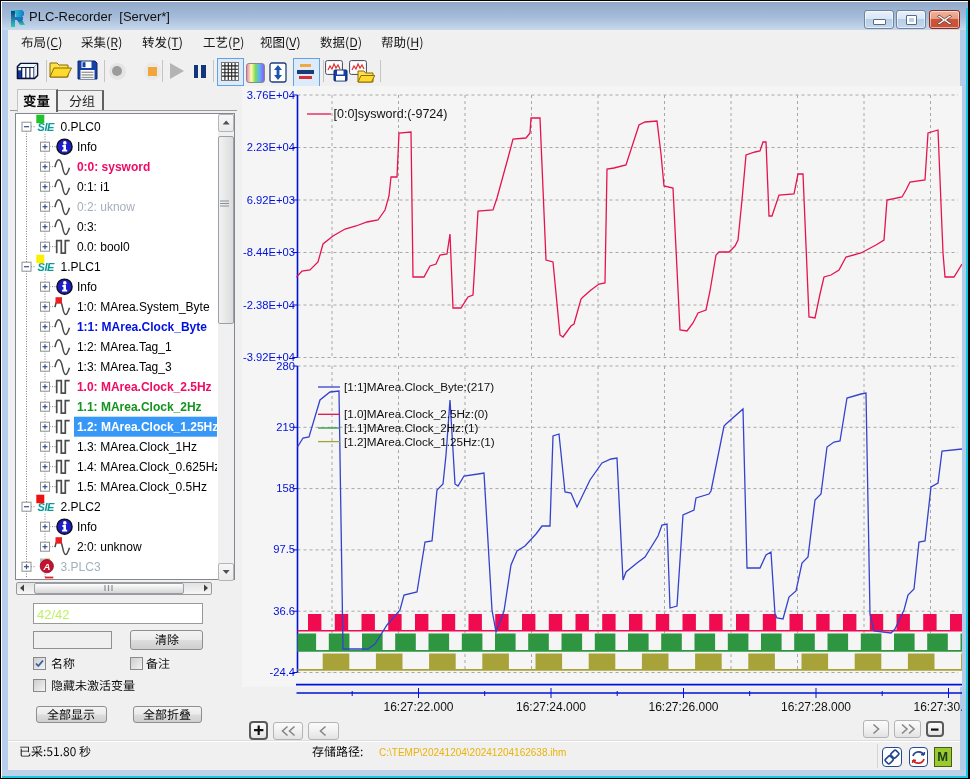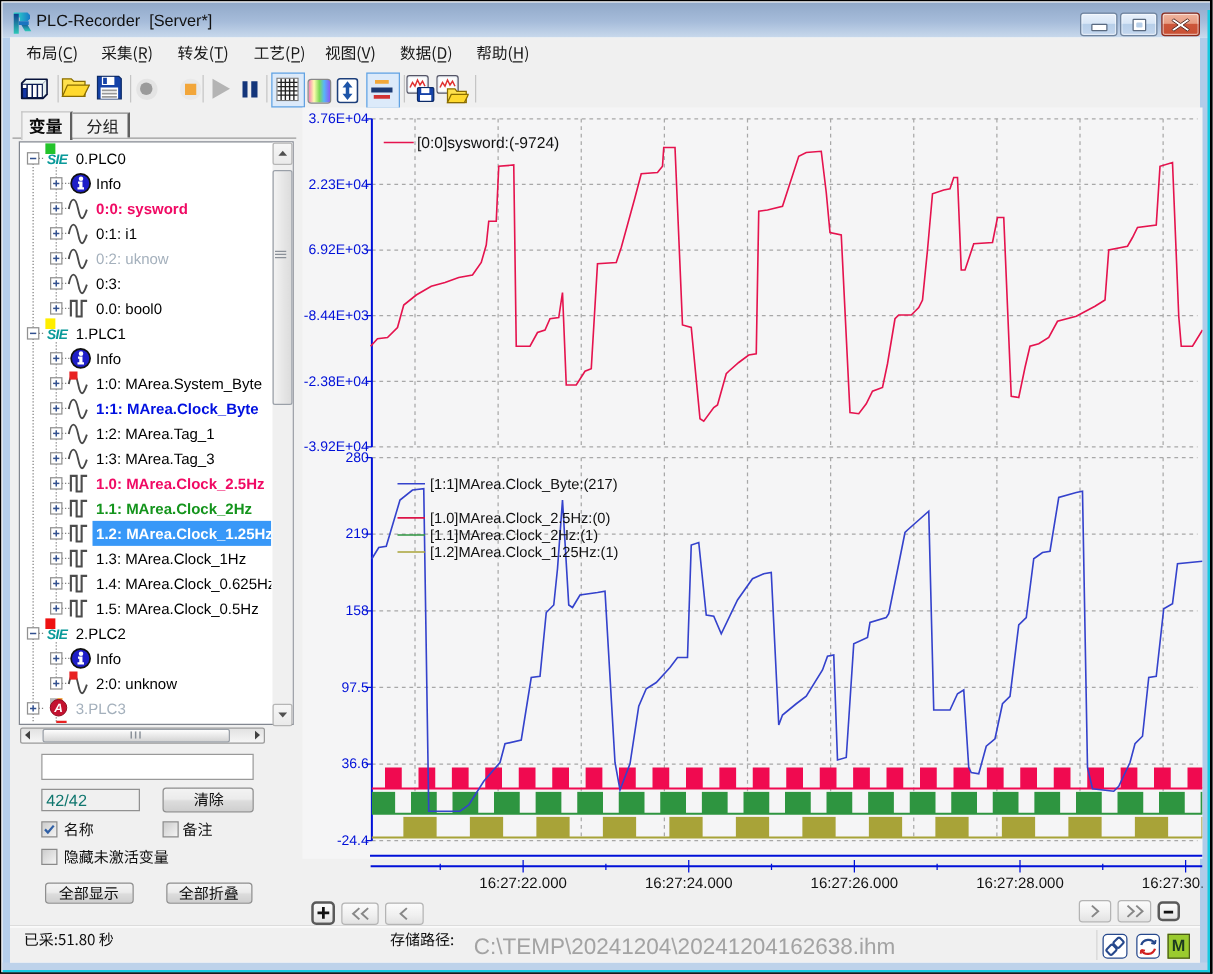--- a/index.html
+++ b/index.html
@@ -329,21 +329,21 @@
   </svg>
 <svg class="abs" style="left:202px;top:584px" width="8" height="8">
     <path d="M2 0.5 L6 4 L2 7.5 Z" fill="#404040"></path>
   </svg>
 <div class="abs" style="left:33.5px;top:582.5px;width:150px;height:11px;background:linear-gradient(#fdfdfd,#d5d5d5);border:1px solid #9aa0a8;border-radius:2px;box-sizing:border-box"></div>
 <svg class="abs" style="left:104px;top:585px" width="10" height="6">
     <path d="M1 0 V6 M4.5 0 V6 M8 0 V6" stroke="#8a9098" stroke-width="1.2"></path>
   </svg>
 <div class="abs" style="left:33px;top:602.5px;width:170px;height:21.5px;background:#fff;border:1px solid #999;box-sizing:border-box"></div>
 <div class="abs" style="left:33px;top:630.5px;width:79px;height:18.5px;background:#f0f0f0;border:1px solid #919191;box-sizing:border-box"></div>
-<div class="abs" style="left:37px;top:633px;font-size:13px;color:#0f766e">42/42</div>
+<div class="abs" style="left:37px;top:607px;font-size:13px;color:#bef264">42/42</div>
 <div class="abs" style="left:130.0px;top:629.5px;width:73.0px;height:20.5px;background:linear-gradient(#f3f3f3,#ebebeb 48%,#dddddd 52%,#cfcfcf);border:1px solid #8e8e8e;border-radius:3px;box-sizing:border-box"></div>
 <svg class="abs" style="left:154.5px;top:644.0px;overflow:visible" width="26" height="1">
     <path d="M4.9 -3.2H9.7V-2.5H4.9ZM3.8 -9.1H11.0V-8.5H3.8ZM4.1 -7.7H10.7V-7.0H4.1ZM3.4 -6.2H11.4V-5.5H3.4ZM4.9 -1.6H9.7V-0.9H4.9ZM4.3 -4.8H9.7V-4.1H5.2V0.9H4.3ZM9.5 -4.8H10.4V-0.0Q10.4 0.3 10.3 0.5Q10.2 0.7 9.9 0.8Q9.7 0.9 9.3 0.9Q8.8 0.9 8.2 0.9Q8.2 0.7 8.1 0.5Q8.0 0.3 7.9 0.1Q8.4 0.1 8.8 0.1Q9.2 0.2 9.3 0.1Q9.4 0.1 9.5 0.1Q9.5 0.1 9.5 -0.1ZM6.9 -10.1H7.8V-6.0H6.9ZM1.0 -9.3 1.5 -9.9Q1.8 -9.7 2.2 -9.5Q2.6 -9.3 2.9 -9.1Q3.2 -8.8 3.4 -8.7L2.9 -7.9Q2.7 -8.1 2.4 -8.4Q2.0 -8.6 1.7 -8.9Q1.3 -9.1 1.0 -9.3ZM0.4 -6.1 0.9 -6.7Q1.3 -6.5 1.7 -6.3Q2.0 -6.1 2.4 -5.9Q2.7 -5.6 3.0 -5.4L2.4 -4.7Q2.2 -4.9 1.9 -5.2Q1.5 -5.4 1.1 -5.6Q0.8 -5.9 0.4 -6.1ZM0.8 0.3Q1.1 -0.2 1.4 -0.9Q1.7 -1.5 2.1 -2.2Q2.4 -3.0 2.7 -3.7L3.4 -3.1Q3.1 -2.5 2.8 -1.8Q2.5 -1.1 2.2 -0.4Q1.9 0.2 1.6 0.8Z M12.9 -9.6H15.7V-8.8H13.7V0.9H12.9ZM15.5 -9.6H15.6L15.8 -9.6L16.3 -9.3Q16.1 -8.5 15.7 -7.7Q15.4 -6.9 15.1 -6.2Q15.8 -5.4 16.0 -4.8Q16.2 -4.1 16.2 -3.5Q16.2 -3.1 16.1 -2.7Q16.0 -2.3 15.7 -2.1Q15.6 -2.0 15.4 -2.0Q15.3 -1.9 15.1 -1.9Q14.9 -1.9 14.7 -1.9Q14.4 -1.9 14.2 -1.9Q14.2 -2.1 14.2 -2.3Q14.1 -2.5 14.0 -2.7Q14.2 -2.7 14.4 -2.7Q14.6 -2.7 14.8 -2.7Q15.0 -2.7 15.1 -2.8Q15.3 -2.9 15.4 -3.1Q15.4 -3.3 15.4 -3.6Q15.4 -4.1 15.2 -4.7Q15.0 -5.3 14.3 -6.1Q14.4 -6.5 14.6 -6.9Q14.8 -7.4 14.9 -7.8Q15.1 -8.3 15.2 -8.7Q15.4 -9.1 15.5 -9.4ZM17.6 -6.4H22.3V-5.6H17.6ZM16.5 -4.1H23.4V-3.3H16.5ZM17.7 -2.6 18.5 -2.4Q18.1 -1.7 17.7 -1.0Q17.2 -0.3 16.7 0.2Q16.7 0.2 16.5 0.1Q16.4 -0.0 16.3 -0.1Q16.1 -0.2 16.0 -0.3Q16.5 -0.7 16.9 -1.4Q17.4 -2.0 17.7 -2.6ZM21.2 -2.4 21.8 -2.8Q22.2 -2.4 22.5 -1.9Q22.9 -1.5 23.2 -1.1Q23.4 -0.6 23.6 -0.3L22.9 0.1Q22.7 -0.2 22.4 -0.7Q22.2 -1.1 21.8 -1.6Q21.5 -2.0 21.2 -2.4ZM19.6 -6.2H20.5V-0.1Q20.5 0.3 20.4 0.5Q20.3 0.7 20.0 0.8Q19.8 0.9 19.3 0.9Q18.9 1.0 18.3 1.0Q18.2 0.8 18.1 0.5Q18.1 0.3 17.9 0.1Q18.4 0.1 18.8 0.1Q19.2 0.1 19.4 0.1Q19.5 0.1 19.6 0.1Q19.6 0.0 19.6 -0.1ZM19.9 -10.2 20.7 -9.9Q20.3 -9.1 19.6 -8.3Q19.0 -7.6 18.2 -7.0Q17.5 -6.3 16.7 -5.9Q16.6 -6.1 16.5 -6.2Q16.3 -6.4 16.1 -6.6Q16.9 -6.9 17.6 -7.5Q18.3 -8.1 18.9 -8.8Q19.5 -9.4 19.9 -10.2ZM20.3 -9.5Q21.1 -8.5 22.0 -7.9Q22.8 -7.2 23.7 -6.7Q23.5 -6.6 23.4 -6.4Q23.2 -6.2 23.1 -6.0Q22.5 -6.4 21.9 -6.8Q21.3 -7.3 20.8 -7.9Q20.2 -8.5 19.6 -9.2Z" fill="#111"></path>
   </svg>
 <div class="abs" style="left:33.0px;top:657.0px;width:13px;height:13px;background:linear-gradient(135deg,#cdcdcd,#f4f4f4);border:1px solid #8a8a8a;box-sizing:border-box"></div>
 <svg class="abs" style="left:34.0px;top:658.0px" width="11" height="11" viewBox="0 0 11 11">
     <path d="M2 5.5 L4.3 8 L9 2.5" fill="none" stroke="#2f5fa5" stroke-width="1.8"></path>
   </svg>
 <svg style="position:absolute;left:51.0px;top:668.0px;overflow:visible" width="26" height="1" viewBox="0 0 26 1">
     <path transform="translate(0,0.0)" d="M3.6 -0.5H9.6V0.3H3.6ZM4.1 -8.9H9.5V-8.1H4.1ZM4.9 -10.1 5.9 -9.9Q5.2 -8.8 4.1 -7.8Q3.0 -6.8 1.5 -6.0Q1.4 -6.1 1.3 -6.3Q1.2 -6.4 1.1 -6.5Q0.9 -6.6 0.8 -6.7Q1.8 -7.2 2.6 -7.7Q3.4 -8.3 3.9 -8.9Q4.5 -9.5 4.9 -10.1ZM9.2 -8.9H9.4L9.5 -8.9L10.1 -8.6Q9.5 -7.3 8.5 -6.3Q7.5 -5.4 6.3 -4.6Q5.1 -3.8 3.7 -3.3Q2.4 -2.8 1.0 -2.5Q1.0 -2.6 0.9 -2.7Q0.8 -2.9 0.7 -3.0Q0.7 -3.2 0.6 -3.3Q1.6 -3.5 2.6 -3.8Q3.7 -4.2 4.7 -4.7Q5.6 -5.2 6.5 -5.8Q7.4 -6.4 8.1 -7.1Q8.8 -7.9 9.2 -8.7ZM3.2 -6.4 3.9 -6.9Q4.3 -6.6 4.7 -6.3Q5.1 -5.9 5.5 -5.6Q5.9 -5.3 6.2 -5.0L5.5 -4.4Q5.2 -4.7 4.8 -5.0Q4.4 -5.4 4.0 -5.7Q3.6 -6.1 3.2 -6.4ZM9.3 -4.1H10.2V0.9H9.3ZM3.9 -4.1H9.5V-3.2H3.9V1.0H3.0V-3.4L3.7 -4.1Z M14.5 -9.1H15.3V1.0H14.5ZM12.7 -6.6H16.9V-5.8H12.7ZM14.6 -6.3 15.1 -6.1Q14.9 -5.5 14.7 -4.8Q14.4 -4.1 14.1 -3.5Q13.8 -2.8 13.5 -2.2Q13.2 -1.6 12.8 -1.2Q12.8 -1.4 12.6 -1.6Q12.5 -1.9 12.4 -2.0Q12.8 -2.5 13.2 -3.2Q13.7 -3.9 14.0 -4.8Q14.4 -5.6 14.6 -6.3ZM16.4 -10.0 16.9 -9.3Q16.4 -9.1 15.7 -8.9Q15.1 -8.7 14.4 -8.6Q13.7 -8.4 13.0 -8.3Q13.0 -8.5 12.9 -8.7Q12.8 -8.9 12.8 -9.0Q13.4 -9.1 14.1 -9.3Q14.7 -9.4 15.3 -9.6Q15.9 -9.8 16.4 -10.0ZM15.3 -5.4Q15.4 -5.3 15.6 -5.0Q15.9 -4.8 16.1 -4.5Q16.4 -4.2 16.6 -4.0Q16.8 -3.7 16.9 -3.6L16.4 -2.9Q16.3 -3.1 16.1 -3.4Q15.9 -3.7 15.7 -4.0Q15.4 -4.3 15.2 -4.6Q15.0 -4.9 14.9 -5.0ZM18.4 -10.1 19.2 -9.9Q19.1 -9.0 18.8 -8.1Q18.5 -7.3 18.2 -6.6Q17.9 -5.8 17.5 -5.3Q17.4 -5.3 17.3 -5.4Q17.1 -5.5 17.0 -5.6Q16.8 -5.7 16.7 -5.7Q17.3 -6.5 17.7 -7.7Q18.2 -8.8 18.4 -10.1ZM18.1 -5.4 19.0 -5.2Q18.8 -4.4 18.6 -3.7Q18.4 -2.9 18.1 -2.2Q17.8 -1.5 17.4 -1.0Q17.4 -1.0 17.2 -1.1Q17.1 -1.2 16.9 -1.3Q16.8 -1.4 16.7 -1.4Q17.2 -2.2 17.6 -3.2Q17.9 -4.3 18.1 -5.4ZM18.4 -8.5H22.9V-7.6H18.1ZM19.8 -7.9H20.7V-0.1Q20.7 0.2 20.6 0.4Q20.5 0.6 20.3 0.8Q20.1 0.9 19.7 0.9Q19.3 0.9 18.7 0.9Q18.7 0.7 18.6 0.5Q18.5 0.2 18.4 0.1Q18.8 0.1 19.2 0.1Q19.5 0.1 19.6 0.1Q19.8 0.1 19.8 0.0Q19.8 -0.0 19.8 -0.1ZM21.4 -5.3 22.2 -5.5Q22.5 -4.9 22.7 -4.1Q23.0 -3.4 23.1 -2.6Q23.3 -1.9 23.4 -1.4L22.6 -1.1Q22.5 -1.7 22.3 -2.4Q22.1 -3.1 21.9 -3.9Q21.7 -4.6 21.4 -5.3ZM22.7 -8.5H22.8L22.9 -8.5L23.5 -8.4Q23.3 -7.8 23.0 -7.2Q22.8 -6.6 22.5 -6.1L21.7 -6.3Q21.9 -6.7 22.1 -7.0Q22.3 -7.4 22.4 -7.8Q22.6 -8.1 22.7 -8.4Z" fill="#111"></path>
@@ -545,21 +545,21 @@
     <path d="M5 7.6 H12.5" stroke="#111" stroke-width="2.2"></path>
   </svg>
 <div class="abs" style="left:8px;top:740px;width:952px;height:1px;background:#dcdcdc"></div>
 <div class="abs" style="left:8px;top:741px;width:952px;height:1px;background:#ffffff"></div>
 <svg style="position:absolute;left:19.0px;top:756.0px;overflow:visible" width="74" height="1" viewBox="0 0 74 1">
     <path transform="translate(0,0.0)" d="M1.7 -7.3H2.7V-1.2Q2.7 -0.8 2.8 -0.6Q2.9 -0.4 3.3 -0.3Q3.6 -0.3 4.3 -0.3Q4.4 -0.3 4.9 -0.3Q5.3 -0.3 5.9 -0.3Q6.5 -0.3 7.1 -0.3Q7.6 -0.3 8.1 -0.3Q8.6 -0.3 8.8 -0.3Q9.3 -0.3 9.6 -0.4Q9.9 -0.5 10.1 -0.7Q10.3 -1.0 10.4 -1.4Q10.4 -1.9 10.5 -2.6Q10.6 -2.5 10.8 -2.5Q11.0 -2.4 11.1 -2.3Q11.3 -2.3 11.4 -2.2Q11.3 -1.4 11.2 -0.9Q11.1 -0.3 10.8 0.0Q10.5 0.3 10.0 0.5Q9.6 0.6 8.8 0.6Q8.7 0.6 8.4 0.6Q8.0 0.6 7.5 0.6Q7.1 0.6 6.6 0.6Q6.0 0.6 5.6 0.6Q5.1 0.6 4.8 0.6Q4.4 0.6 4.3 0.6Q3.3 0.6 2.8 0.5Q2.2 0.3 2.0 -0.1Q1.7 -0.5 1.7 -1.2ZM2.2 -5.3H9.3V-4.4H2.2ZM1.1 -9.3H9.9V-3.8H9.0V-8.4H1.1Z M21.6 -8.3 22.5 -7.9Q22.2 -7.4 21.9 -6.9Q21.6 -6.3 21.2 -5.8Q20.9 -5.3 20.6 -5.0L19.8 -5.3Q20.1 -5.7 20.5 -6.2Q20.8 -6.7 21.1 -7.3Q21.4 -7.8 21.6 -8.3ZM13.7 -7.5 14.5 -7.8Q14.9 -7.3 15.2 -6.7Q15.6 -6.1 15.7 -5.6L14.9 -5.2Q14.7 -5.7 14.4 -6.3Q14.1 -7.0 13.7 -7.5ZM16.9 -7.9 17.8 -8.2Q18.0 -7.8 18.1 -7.4Q18.3 -7.0 18.4 -6.7Q18.5 -6.3 18.6 -6.0L17.7 -5.7Q17.6 -6.1 17.4 -6.8Q17.2 -7.4 16.9 -7.9ZM17.5 -5.6H18.4V0.9H17.5ZM12.7 -4.5H23.3V-3.6H12.7ZM21.9 -9.9 22.7 -9.1Q21.7 -9.0 20.6 -8.8Q19.5 -8.7 18.2 -8.6Q17.0 -8.5 15.7 -8.4Q14.5 -8.3 13.3 -8.3Q13.3 -8.4 13.3 -8.6Q13.2 -8.7 13.2 -8.9Q13.1 -9.0 13.1 -9.1Q14.3 -9.2 15.5 -9.3Q16.7 -9.3 17.9 -9.4Q19.1 -9.5 20.1 -9.7Q21.2 -9.8 21.9 -9.9ZM17.2 -4.2 18.0 -3.8Q17.6 -3.2 17.0 -2.5Q16.5 -1.9 15.8 -1.3Q15.1 -0.8 14.5 -0.3Q13.8 0.2 13.1 0.5Q13.0 0.4 12.9 0.2Q12.8 0.1 12.6 -0.0Q12.5 -0.2 12.4 -0.3Q13.1 -0.6 13.8 -1.0Q14.5 -1.4 15.1 -1.9Q15.8 -2.4 16.3 -3.0Q16.9 -3.6 17.2 -4.2ZM18.7 -4.2Q19.1 -3.6 19.6 -3.0Q20.2 -2.5 20.9 -1.9Q21.5 -1.4 22.2 -1.0Q22.9 -0.6 23.6 -0.3Q23.5 -0.2 23.4 -0.1Q23.2 0.1 23.1 0.2Q23.0 0.4 22.9 0.5Q22.2 0.2 21.5 -0.3Q20.8 -0.8 20.2 -1.3Q19.5 -1.9 18.9 -2.6Q18.4 -3.2 17.9 -3.8Z M25.7 -4.7Q25.3 -4.7 25.1 -4.9Q24.9 -5.1 24.9 -5.5Q24.9 -5.9 25.1 -6.1Q25.3 -6.4 25.7 -6.4Q26.0 -6.4 26.2 -6.1Q26.5 -5.9 26.5 -5.5Q26.5 -5.1 26.2 -4.9Q26.0 -4.7 25.7 -4.7ZM25.7 0.2Q25.3 0.2 25.1 -0.1Q24.9 -0.3 24.9 -0.7Q24.9 -1.1 25.1 -1.3Q25.3 -1.5 25.7 -1.5Q26.0 -1.5 26.2 -1.3Q26.5 -1.1 26.5 -0.7Q26.5 -0.3 26.2 -0.1Q26.0 0.2 25.7 0.2Z M30.5 0.2Q29.8 0.2 29.3 -0.0Q28.7 -0.2 28.4 -0.4Q28.0 -0.7 27.7 -1.0L28.2 -1.7Q28.5 -1.5 28.8 -1.3Q29.1 -1.0 29.5 -0.9Q29.9 -0.8 30.4 -0.8Q30.9 -0.8 31.3 -1.0Q31.7 -1.3 32.0 -1.7Q32.2 -2.2 32.2 -2.8Q32.2 -3.8 31.7 -4.3Q31.2 -4.8 30.4 -4.8Q30.0 -4.8 29.7 -4.7Q29.3 -4.6 29.0 -4.3L28.4 -4.7L28.7 -8.8H32.9V-7.9H29.6L29.4 -5.3Q29.7 -5.5 30.0 -5.6Q30.3 -5.7 30.7 -5.7Q31.4 -5.7 32.0 -5.4Q32.6 -5.1 33.0 -4.5Q33.4 -3.8 33.4 -2.9Q33.4 -1.9 32.9 -1.2Q32.5 -0.5 31.9 -0.2Q31.2 0.2 30.5 0.2Z M35.1 0.0V-0.9H37.0V-7.5H35.4V-8.2Q36.0 -8.3 36.5 -8.4Q36.9 -8.6 37.3 -8.8H38.1V-0.9H39.9V0.0Z M42.3 0.2Q42.0 0.2 41.8 -0.1Q41.5 -0.3 41.5 -0.7Q41.5 -1.1 41.8 -1.3Q42.0 -1.5 42.3 -1.5Q42.7 -1.5 42.9 -1.3Q43.1 -1.1 43.1 -0.7Q43.1 -0.3 42.9 -0.1Q42.7 0.2 42.3 0.2Z M47.3 0.2Q46.5 0.2 45.9 -0.1Q45.3 -0.4 44.9 -1.0Q44.5 -1.5 44.5 -2.2Q44.5 -2.8 44.8 -3.2Q45.0 -3.7 45.4 -4.1Q45.8 -4.4 46.2 -4.6V-4.7Q45.7 -5.0 45.3 -5.5Q45.0 -6.0 45.0 -6.7Q45.0 -7.4 45.3 -7.9Q45.6 -8.4 46.1 -8.6Q46.7 -8.9 47.4 -8.9Q48.1 -8.9 48.7 -8.6Q49.2 -8.3 49.5 -7.8Q49.8 -7.3 49.8 -6.6Q49.8 -6.2 49.6 -5.7Q49.4 -5.3 49.2 -5.0Q48.9 -4.7 48.6 -4.5V-4.4Q49.0 -4.2 49.3 -3.9Q49.7 -3.6 49.9 -3.2Q50.1 -2.7 50.1 -2.1Q50.1 -1.5 49.8 -1.0Q49.4 -0.4 48.8 -0.1Q48.2 0.2 47.3 0.2ZM47.9 -4.8Q48.4 -5.2 48.6 -5.6Q48.9 -6.1 48.9 -6.6Q48.9 -7.0 48.7 -7.3Q48.5 -7.7 48.2 -7.9Q47.8 -8.1 47.4 -8.1Q46.8 -8.1 46.4 -7.7Q46.0 -7.3 46.0 -6.7Q46.0 -6.2 46.2 -5.8Q46.5 -5.5 47.0 -5.2Q47.4 -5.0 47.9 -4.8ZM47.4 -0.7Q47.9 -0.7 48.3 -0.8Q48.6 -1.0 48.8 -1.4Q49.1 -1.7 49.1 -2.1Q49.1 -2.6 48.9 -2.9Q48.7 -3.2 48.4 -3.5Q48.0 -3.7 47.6 -3.9Q47.2 -4.1 46.7 -4.3Q46.2 -3.9 45.9 -3.4Q45.5 -2.9 45.5 -2.3Q45.5 -1.8 45.8 -1.5Q46.0 -1.1 46.4 -0.9Q46.8 -0.7 47.4 -0.7Z M54.0 0.2Q53.2 0.2 52.5 -0.3Q51.9 -0.9 51.6 -1.9Q51.2 -2.9 51.2 -4.4Q51.2 -6.0 51.6 -7.0Q51.9 -8.0 52.5 -8.5Q53.2 -9.0 54.0 -9.0Q54.8 -9.0 55.4 -8.5Q56.0 -8.0 56.4 -7.0Q56.7 -6.0 56.7 -4.4Q56.7 -2.9 56.4 -1.9Q56.0 -0.9 55.4 -0.3Q54.8 0.2 54.0 0.2ZM54.0 -0.7Q54.5 -0.7 54.9 -1.1Q55.2 -1.5 55.5 -2.3Q55.7 -3.1 55.7 -4.4Q55.7 -5.7 55.5 -6.5Q55.2 -7.3 54.9 -7.7Q54.5 -8.1 54.0 -8.1Q53.5 -8.1 53.1 -7.7Q52.7 -7.3 52.5 -6.5Q52.3 -5.7 52.3 -4.4Q52.3 -3.1 52.5 -2.3Q52.7 -1.5 53.1 -1.1Q53.5 -0.7 54.0 -0.7Z M62.5 -9.1H63.4V0.9H62.5ZM60.5 -6.7H65.1V-5.9H60.5ZM62.6 -6.4 63.1 -6.1Q63.0 -5.5 62.7 -4.8Q62.4 -4.1 62.1 -3.5Q61.8 -2.8 61.5 -2.2Q61.2 -1.6 60.8 -1.2Q60.7 -1.4 60.6 -1.7Q60.5 -1.9 60.4 -2.1Q60.7 -2.4 61.0 -2.9Q61.3 -3.4 61.6 -4.0Q61.9 -4.6 62.2 -5.2Q62.4 -5.8 62.6 -6.4ZM64.5 -9.9 65.0 -9.2Q64.5 -9.0 63.8 -8.8Q63.1 -8.6 62.3 -8.5Q61.6 -8.3 60.9 -8.2Q60.9 -8.4 60.8 -8.6Q60.7 -8.8 60.6 -8.9Q61.3 -9.1 62.0 -9.2Q62.7 -9.4 63.4 -9.5Q64.0 -9.7 64.5 -9.9ZM63.4 -5.7Q63.5 -5.5 63.7 -5.3Q63.9 -5.0 64.2 -4.6Q64.5 -4.3 64.7 -4.0Q64.9 -3.7 65.0 -3.6L64.5 -2.9Q64.3 -3.1 64.1 -3.4Q64.0 -3.8 63.7 -4.1Q63.5 -4.5 63.3 -4.8Q63.1 -5.1 62.9 -5.3ZM65.9 -8.0 66.8 -7.9Q66.7 -7.2 66.5 -6.5Q66.3 -5.8 66.2 -5.2Q66.0 -4.5 65.8 -4.0Q65.7 -4.1 65.5 -4.2Q65.4 -4.2 65.2 -4.3Q65.1 -4.4 65.0 -4.4Q65.2 -4.9 65.4 -5.5Q65.6 -6.1 65.7 -6.7Q65.8 -7.4 65.9 -8.0ZM69.3 -7.9 70.1 -8.2Q70.4 -7.7 70.6 -7.1Q70.9 -6.5 71.1 -6.0Q71.4 -5.4 71.5 -4.9L70.6 -4.6Q70.5 -5.1 70.3 -5.7Q70.1 -6.2 69.9 -6.8Q69.6 -7.4 69.3 -7.9ZM70.1 -4.2 70.9 -4.0Q70.4 -2.6 69.6 -1.7Q68.8 -0.7 67.6 -0.1Q66.4 0.5 64.8 0.9Q64.7 0.7 64.6 0.5Q64.5 0.3 64.3 0.1Q65.8 -0.2 66.9 -0.8Q68.1 -1.3 68.9 -2.2Q69.6 -3.0 70.1 -4.2ZM67.6 -10.1H68.5V-2.7H67.6Z" fill="#111"></path>
   </svg>
 <svg style="position:absolute;left:311.5px;top:756.0px;overflow:visible" width="53" height="1" viewBox="0 0 53 1">
     <path transform="translate(0,0.0)" d="M4.0 -3.2H11.5V-2.3H4.0ZM5.0 -6.3H10.0V-5.5H5.0ZM7.4 -4.2H8.3V-0.1Q8.3 0.3 8.2 0.5Q8.1 0.7 7.8 0.8Q7.5 0.9 6.9 0.9Q6.4 1.0 5.7 0.9Q5.6 0.8 5.5 0.5Q5.5 0.3 5.4 0.1Q5.8 0.1 6.1 0.1Q6.5 0.1 6.7 0.1Q7.0 0.1 7.1 0.1Q7.3 0.1 7.3 0.0Q7.4 -0.0 7.4 -0.1ZM9.7 -6.3H10.0L10.2 -6.3L10.7 -5.9Q10.4 -5.5 9.9 -5.1Q9.4 -4.7 8.9 -4.3Q8.4 -3.9 7.9 -3.7Q7.8 -3.8 7.6 -3.9Q7.5 -4.1 7.4 -4.2Q7.8 -4.4 8.3 -4.8Q8.7 -5.1 9.1 -5.5Q9.5 -5.8 9.7 -6.1ZM0.8 -8.5H11.3V-7.6H0.8ZM4.6 -10.1 5.5 -9.9Q5.1 -8.5 4.5 -7.1Q3.8 -5.8 2.9 -4.6Q2.0 -3.4 0.8 -2.6Q0.8 -2.7 0.7 -2.9Q0.6 -3.0 0.5 -3.2Q0.4 -3.3 0.4 -3.4Q1.2 -4.0 1.9 -4.7Q2.5 -5.5 3.1 -6.4Q3.6 -7.3 4.0 -8.2Q4.4 -9.1 4.6 -10.1ZM2.3 -5.2H3.2V0.9H2.3Z M19.6 -10.1H20.4V-6.0H19.6ZM22.6 -9.7 23.4 -9.5Q22.5 -7.3 21.1 -5.7Q19.6 -4.0 17.9 -2.9Q17.8 -2.9 17.7 -3.1Q17.6 -3.2 17.5 -3.3Q17.4 -3.5 17.3 -3.5Q18.5 -4.2 19.5 -5.1Q20.5 -6.1 21.3 -7.2Q22.1 -8.4 22.6 -9.7ZM18.0 -8.7H21.8V-7.9H18.0ZM17.7 -6.4H23.5V-5.6H17.7ZM19.2 -2.4H22.5V-1.7H19.2ZM18.8 -4.3H23.0V0.9H22.2V-3.6H19.6V0.9H18.8ZM19.2 -0.4H22.5V0.3H19.2ZM15.5 -9.0 16.1 -9.4Q16.5 -9.0 16.9 -8.6Q17.3 -8.1 17.5 -7.7L16.8 -7.3Q16.6 -7.6 16.3 -8.1Q15.9 -8.6 15.5 -9.0ZM15.0 -6.3H16.7V-5.4H15.0ZM16.2 0.5Q16.1 0.4 16.0 0.3Q16.0 0.1 15.9 0.0Q15.8 -0.1 15.7 -0.2Q15.8 -0.3 16.0 -0.5Q16.1 -0.8 16.1 -1.1V-6.3H16.9V-0.4Q16.9 -0.4 16.8 -0.3Q16.7 -0.2 16.5 -0.0Q16.4 0.1 16.3 0.3Q16.2 0.4 16.2 0.5ZM16.2 0.5 16.0 -0.3 16.3 -0.6 18.1 -1.7Q18.1 -1.5 18.2 -1.3Q18.3 -1.1 18.3 -0.9Q17.7 -0.5 17.3 -0.3Q16.9 -0.0 16.7 0.1Q16.4 0.3 16.3 0.4Q16.2 0.4 16.2 0.5ZM14.6 -10.1 15.4 -9.9Q15.1 -8.9 14.7 -7.9Q14.3 -6.9 13.8 -6.0Q13.3 -5.1 12.7 -4.4Q12.7 -4.5 12.6 -4.6Q12.5 -4.8 12.5 -4.9Q12.4 -5.1 12.3 -5.2Q12.8 -5.8 13.2 -6.6Q13.6 -7.4 14.0 -8.3Q14.3 -9.2 14.6 -10.1ZM13.7 -7.1 14.4 -7.9 14.5 -7.8V0.9H13.7Z M30.4 -0.3H34.3V0.5H30.4ZM31.0 -8.9H34.1V-8.1H31.0ZM30.0 -3.4H34.7V0.9H33.9V-2.6H30.8V0.9H30.0ZM33.8 -8.9H34.0L34.1 -8.9L34.7 -8.6Q34.4 -7.5 33.8 -6.6Q33.2 -5.7 32.5 -5.0Q31.8 -4.2 31.0 -3.7Q30.1 -3.1 29.3 -2.8Q29.2 -2.9 29.1 -3.1Q28.9 -3.3 28.8 -3.4Q29.6 -3.7 30.3 -4.2Q31.1 -4.8 31.8 -5.4Q32.5 -6.1 33.0 -6.9Q33.5 -7.8 33.8 -8.7ZM31.2 -10.1 32.0 -9.9Q31.8 -9.1 31.4 -8.3Q31.0 -7.5 30.6 -6.9Q30.1 -6.2 29.6 -5.7Q29.5 -5.8 29.4 -5.9Q29.3 -6.0 29.1 -6.1Q29.0 -6.2 28.9 -6.3Q29.6 -7.0 30.2 -8.0Q30.8 -9.0 31.2 -10.1ZM30.9 -8.4Q31.2 -7.7 31.6 -7.0Q32.0 -6.3 32.6 -5.7Q33.2 -5.1 34.0 -4.5Q34.8 -4.0 35.7 -3.6Q35.6 -3.6 35.5 -3.4Q35.4 -3.3 35.3 -3.2Q35.2 -3.0 35.1 -2.9Q34.2 -3.3 33.4 -3.9Q32.7 -4.5 32.1 -5.1Q31.5 -5.8 31.0 -6.5Q30.6 -7.2 30.3 -7.9ZM25.1 -4.8H25.8V-0.4H25.1ZM25.9 -8.8V-6.7H28.1V-8.8ZM25.1 -9.6H29.0V-5.9H25.1ZM26.8 -6.3H27.6V-0.8H26.8ZM24.5 -0.5Q25.0 -0.6 25.8 -0.8Q26.6 -1.0 27.4 -1.2Q28.3 -1.4 29.2 -1.6L29.3 -0.8Q28.0 -0.5 26.8 -0.2Q25.6 0.1 24.6 0.4ZM27.1 -4.1H29.1V-3.3H27.1Z M40.6 -9.4H45.9V-8.6H40.6ZM45.7 -9.4H45.8L46.0 -9.5L46.6 -9.1Q46.2 -8.3 45.5 -7.5Q44.8 -6.8 43.9 -6.2Q43.0 -5.6 42.1 -5.1Q41.2 -4.6 40.3 -4.3Q40.2 -4.4 40.1 -4.6Q40.0 -4.7 39.9 -4.8Q39.8 -5.0 39.7 -5.1Q40.6 -5.3 41.5 -5.8Q42.4 -6.2 43.2 -6.7Q44.0 -7.3 44.6 -7.9Q45.3 -8.6 45.7 -9.3ZM39.9 -0.2H47.5V0.6H39.9ZM43.2 -3.4H44.2V0.1H43.2ZM40.6 -4.0H46.8V-3.1H40.6ZM39.3 -7.4 40.1 -7.1Q39.7 -6.4 39.2 -5.7Q38.6 -5.0 38.1 -4.4Q37.5 -3.7 36.9 -3.3Q36.9 -3.4 36.8 -3.5Q36.7 -3.7 36.6 -3.9Q36.5 -4.0 36.4 -4.1Q37.0 -4.5 37.5 -5.1Q38.0 -5.6 38.5 -6.2Q39.0 -6.8 39.3 -7.4ZM39.1 -10.1 39.9 -9.7Q39.6 -9.2 39.1 -8.7Q38.6 -8.1 38.1 -7.7Q37.6 -7.2 37.1 -6.8Q37.0 -7.0 36.9 -7.1Q36.9 -7.2 36.8 -7.4Q36.7 -7.5 36.6 -7.6Q37.1 -7.9 37.5 -8.3Q38.0 -8.7 38.4 -9.2Q38.8 -9.6 39.1 -10.1ZM38.2 -5.1 39.0 -6.0 39.1 -6.0V1.0H38.2ZM43.4 -6.2 43.9 -6.9Q44.5 -6.6 45.2 -6.3Q45.9 -6.0 46.5 -5.7Q47.1 -5.4 47.5 -5.1L47.0 -4.4Q46.6 -4.7 46.0 -5.0Q45.4 -5.3 44.7 -5.6Q44.0 -6.0 43.4 -6.2Z M49.7 -4.7Q49.3 -4.7 49.1 -4.9Q48.9 -5.1 48.9 -5.5Q48.9 -5.9 49.1 -6.1Q49.3 -6.4 49.7 -6.4Q50.0 -6.4 50.2 -6.1Q50.5 -5.9 50.5 -5.5Q50.5 -5.1 50.2 -4.9Q50.0 -4.7 49.7 -4.7ZM49.7 0.2Q49.3 0.2 49.1 -0.1Q48.9 -0.3 48.9 -0.7Q48.9 -1.1 49.1 -1.3Q49.3 -1.5 49.7 -1.5Q50.0 -1.5 50.2 -1.3Q50.5 -1.1 50.5 -0.7Q50.5 -0.3 50.2 -0.1Q50.0 0.2 49.7 0.2Z" fill="#111"></path>
   </svg>
-<div class="abs" style="left:379px;top:746.5px;font-size:18px;color:#a3a3a3">C:\TEMP\20241204\20241204162638.ihm</div>
+<div class="abs" style="left:379px;top:746.5px;font-size:10px;color:#eab308">C:\TEMP\20241204\20241204162638.ihm</div>
 <div class="abs" style="left:877px;top:744px;width:1px;height:24px;background:#d5d5d5"></div>
 <div class="abs" style="left:882px;top:747px;width:19.5px;height:19.5px;background:#fff;border:1.5px solid #26488c;border-radius:4px;box-sizing:border-box"></div>
 <svg class="abs" style="left:884px;top:749px" width="16" height="16" viewBox="0 0 16 16">
 <g transform="rotate(-45 8 8)" fill="none" stroke="#26488c" stroke-width="1.7">
 <rect x="0.5" y="5" width="7" height="6" rx="1.5"></rect>
       <rect x="8.5" y="5" width="7" height="6" rx="1.5"></rect>
     </g>
 </svg>
 <div class="abs" style="left:908.5px;top:747px;width:19.5px;height:19.5px;background:#fff;border:1.5px solid #26488c;border-radius:4px;box-sizing:border-box"></div>
 <svg class="abs" style="left:910px;top:748.5px" width="17" height="17" viewBox="0 0 17 17">

